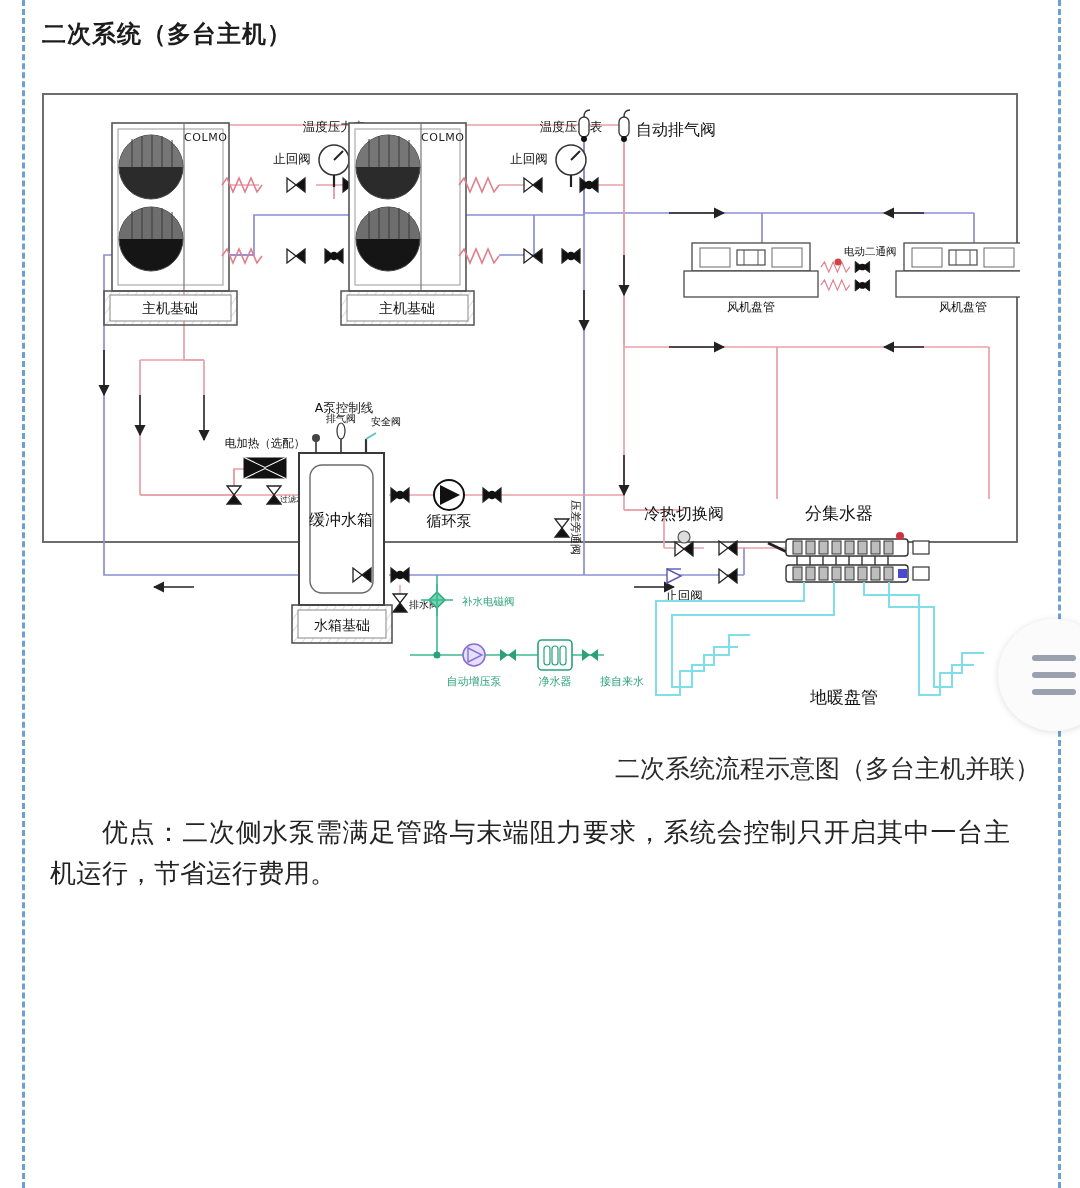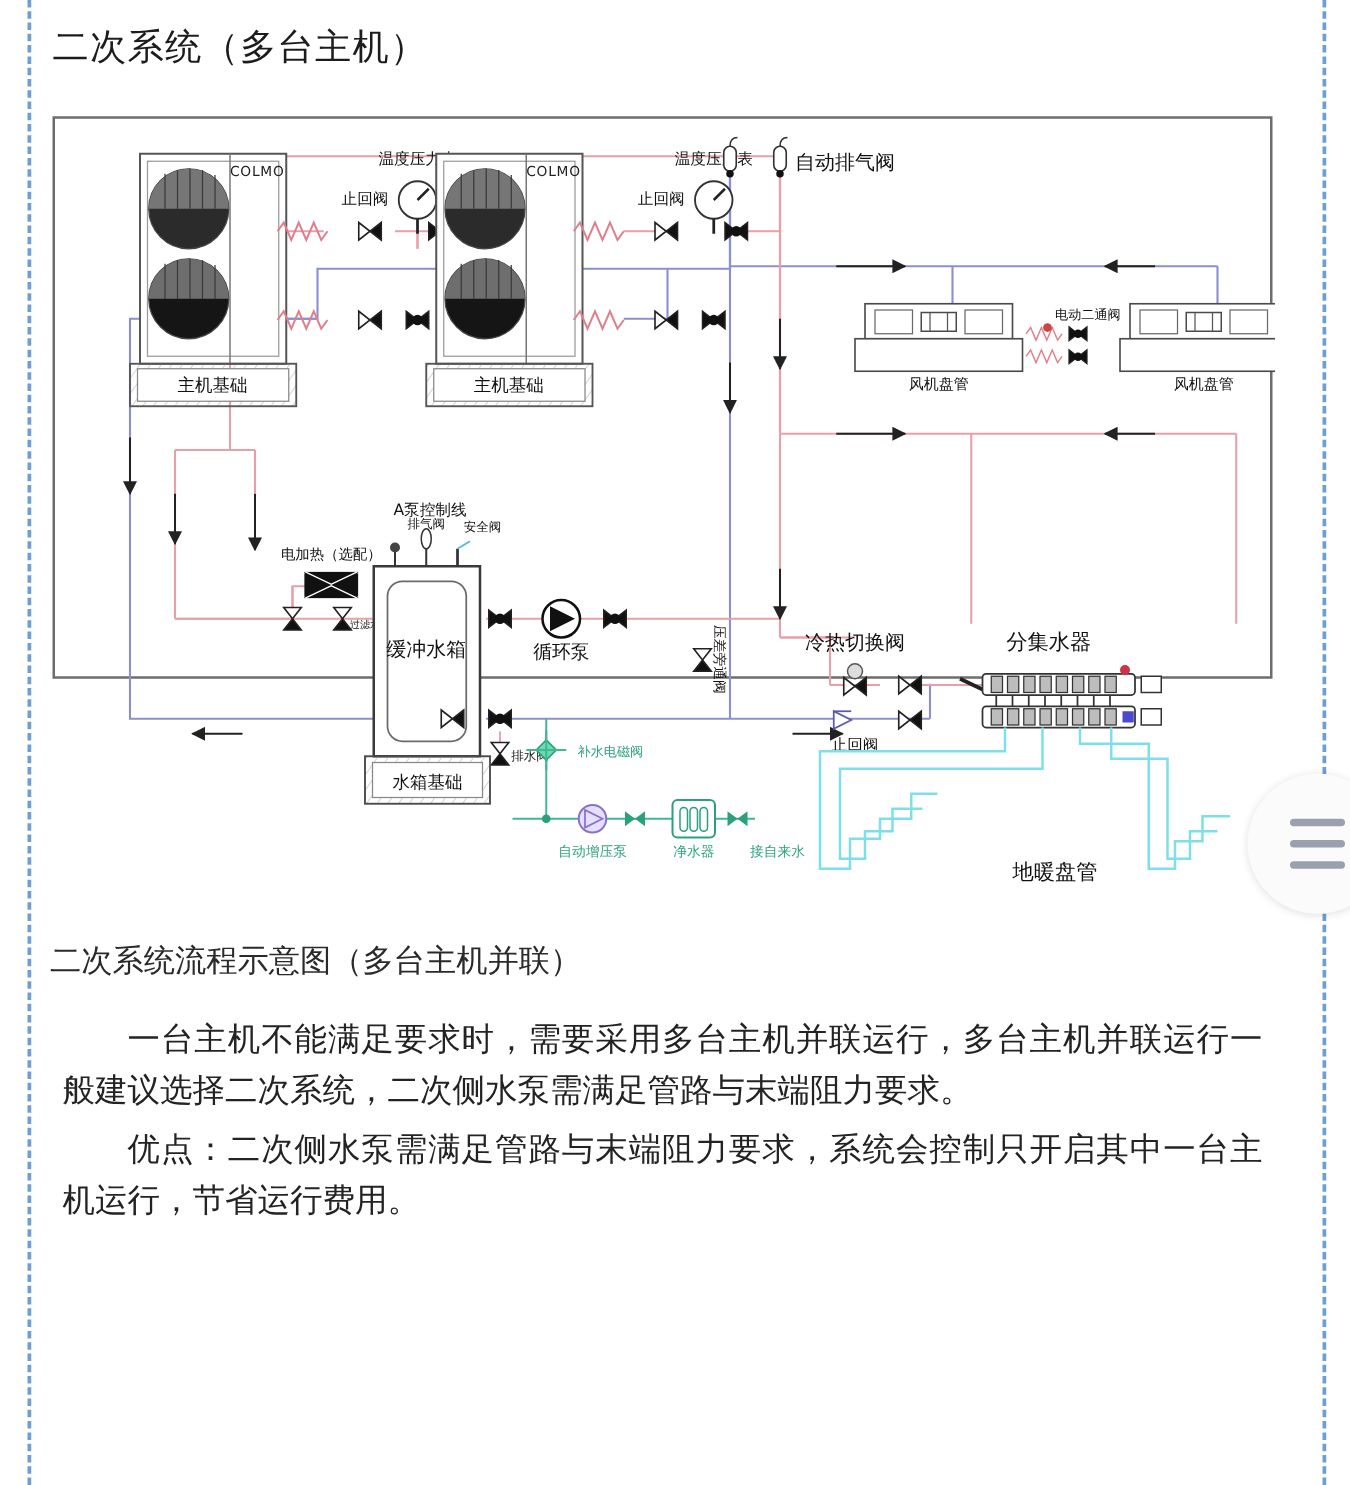--- a/index.html
+++ b/index.html
@@ -15,35 +15,35 @@
   .crop-guide {
     position:absolute; top:0; bottom:0; width:0;
     border-left:3px dashed #6e9fd4;
   }
   .crop-guide.left  { left:22px; }
   .crop-guide.right { left:1058px; }
 
   .page { position:absolute; left:40px; top:0; width:1000px; height:1188px; }
 
   .doc-title {
-    font-size:29px; font-weight:normal; color:#1c1c1c;
+    font-size:24px; font-weight:bold; color:#1c1c1c;
     letter-spacing:1px; margin:18px 0 0 2px;
     font-family:"DejaVu Sans","Liberation Sans",sans-serif;
   }
 
   .figure-frame {
     position:absolute; left:2px; top:93px;
     width:976px; height:450px;
     border:2px solid #6d6d6d; background:#fff;
   }
   .fig-svg { position:absolute; left:0; top:0; }
 
   .fig-caption {
     position:absolute; top:752px; left:0; width:100%;
-    text-align:left; font-size:25px; color:#2a2a2a;
+    text-align:right; font-size:25px; color:#2a2a2a;
     font-family:"DejaVu Sans","Liberation Sans",sans-serif;
   }
 
   .body-copy { position:absolute; top:812px; left:10px; width:960px; }
   .body-copy p {
     margin:0 0 6px 0;
     font-size:26px; line-height:1.58; color:#232323;
     text-indent:2em; text-align:justify;
     font-family:"DejaVu Sans","Liberation Sans",sans-serif;
   }
@@ -439,21 +439,20 @@
                  L940,558"></path>
         <path d="M845,487 L845,512 L890,512 L890,592 L908,592 L908,570 L930,570"></path>
       </g>
       <text x="800" y="608" font-size="17" fill="#111" text-anchor="middle">地暖盘管</text>
     </svg>
   </div>
 
   <div class="fig-caption">二次系统流程示意图（多台主机并联）</div>
 
   <div class="body-copy">
-    <p>一台主机不能满足要求时，需要采用多台主机并联运行，多台主机并联运行一般建议选择二次系统，二次侧水泵需满足管路与末端阻力要求。</p>
     <p>优点：二次侧水泵需满足管路与末端阻力要求，系统会控制只开启其中一台主机运行，节省运行费用。</p>
   </div>
 </div>
 
 <div class="fab">
   <span></span>
   <span></span>
   <span></span>
 </div>
 

